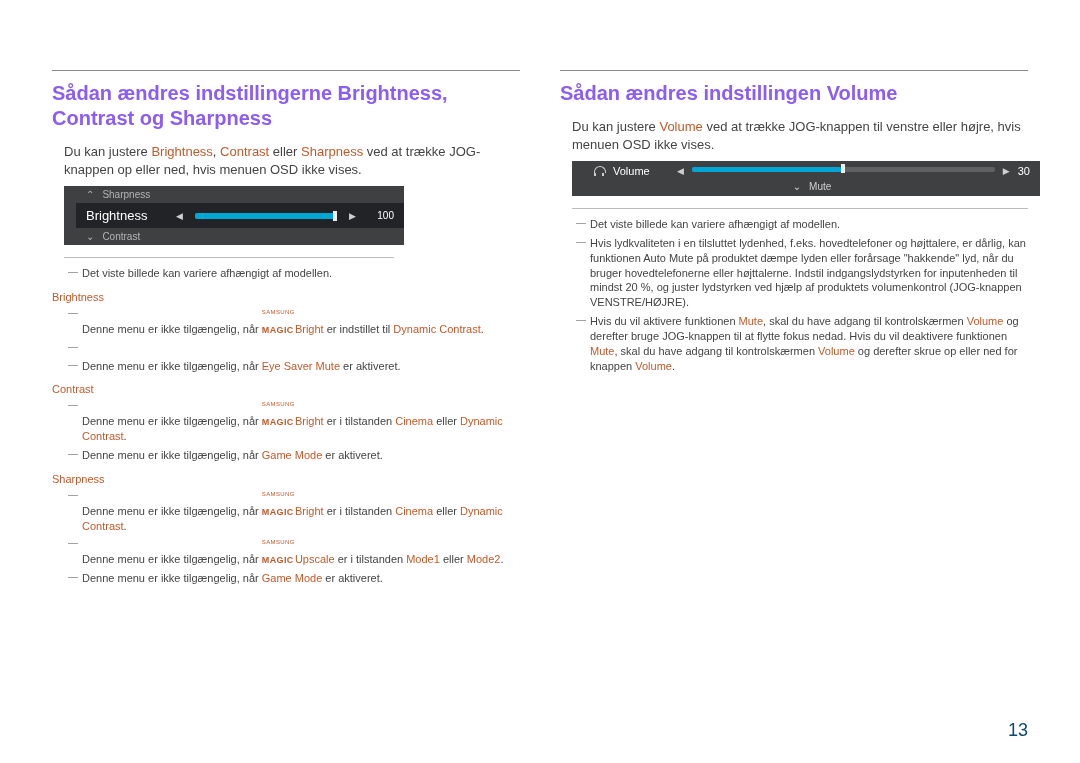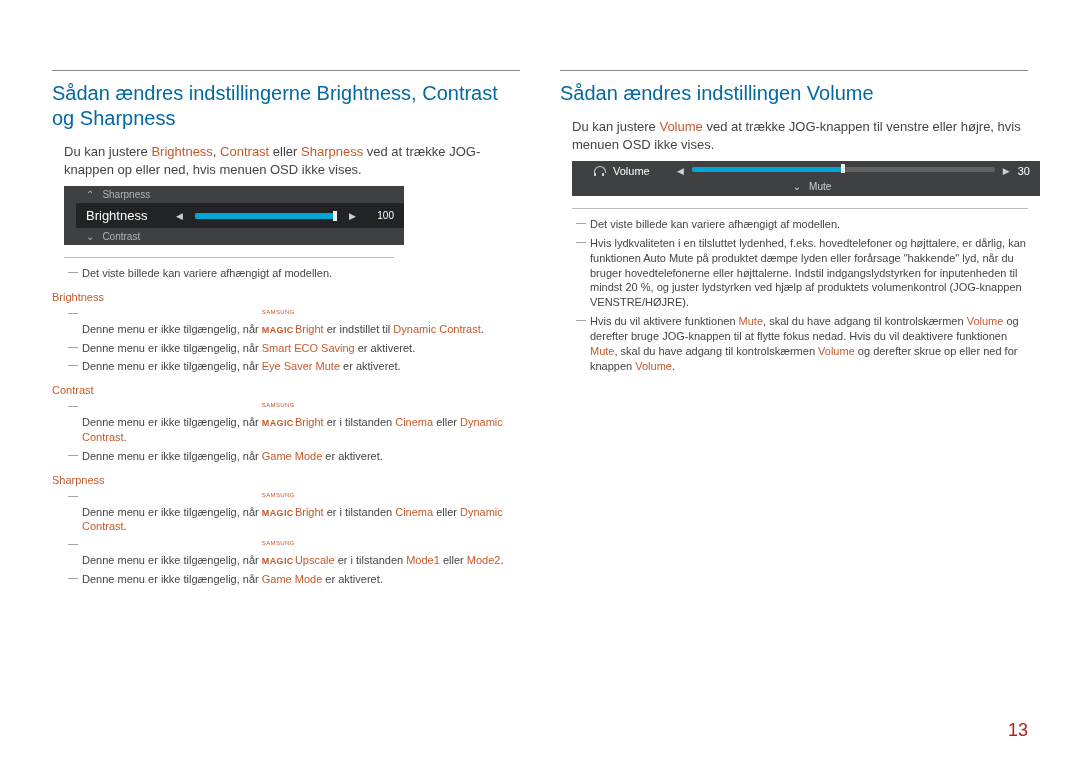--- a/index.html
+++ b/index.html
@@ -17,22 +17,22 @@
     gap: 40px;
   }
   .col { flex: 1; min-width: 0; }
   .hr-top {
     border: none;
     border-top: 1px solid #888;
     margin-bottom: 10px;
   }
   .h2 {
     font-size: 20px;
-    font-weight: 400;
-    color: #0369a1;
+    font-weight: 700;
+    color: #8b5cf6;
     line-height: 1.25;
     margin-bottom: 12px;
   }
   .body-p {
     font-size: 13px;
     color: #444;
     line-height: 1.35;
     margin: 6px 0 8px 0;
   }
   .indent { padding-left: 12px; }
@@ -109,21 +109,21 @@
   .osd2 .ticks { position:relative; flex:1; height:12px; }
   .osd2 .ticks .bar { position:absolute; top:2px; left:0; right:0; height:5px; background:#5f6163; border-radius:2px; }
   .osd2 .ticks .bar .fill { height:100%; background:#00a7d4; border-radius:2px; }
   .osd2 .ticks .thumb { position:absolute; top:-1px; width:4px; height:9px; background:#eee; }
 
   .page-num {
     position: absolute;
     bottom: 22px;
     right: 52px;
     font-size: 18px;
-    color: #b91c1c;
+    color: #0c4a6e;
   }
 </style>
 </head>
 <body>
 
 <div class="page">
 
   <div class="col">
     <hr class="hr-top">
     <h2 class="h2">Sådan ændres indstillingerne Brightness, Contrast og Sharpness</h2>
@@ -160,21 +160,20 @@
         <span>Det viste billede kan variere afhængigt af modellen.</span>
       </div>
 
     <div class="sub-head indent">Brightness</div>
     <div class="dash-line indent">
         <span class="dash"></span>
       <span><span>Denne menu er ikke tilgængelig, når </span><span class="magic"><span class="sm">SAMSUNG</span><br><span class="lg">MAGIC</span></span><span class="hl">Bright</span><span> er indstillet til </span><span class="hl">Dynamic Contrast</span><span>.</span></span>
     </div>
     <div class="dash-line indent">
         <span class="dash"></span>
-      <span><span>Denne menu er ikke tilgængelig, når </span><span class="hl">Smart ECO Saving</span><span> er aktiveret.</span></span>
     </div>
     <div class="dash-line indent">
         <span class="dash"></span>
       <span><span>Denne menu er ikke tilgængelig, når </span><span class="hl">Eye Saver Mute</span><span> er aktiveret.</span></span>
     </div>
 
     <div class="sub-head indent">Contrast</div>
     <div class="dash-line indent">
         <span class="dash"></span>
       <span><span>Denne menu er ikke tilgængelig, når </span><span class="magic"><span class="sm">SAMSUNG</span><br><span class="lg">MAGIC</span></span><span class="hl">Bright</span><span> er i tilstanden </span><span class="hl">Cinema</span><span> eller </span><span class="hl">Dynamic Contrast</span><span>.</span></span>

